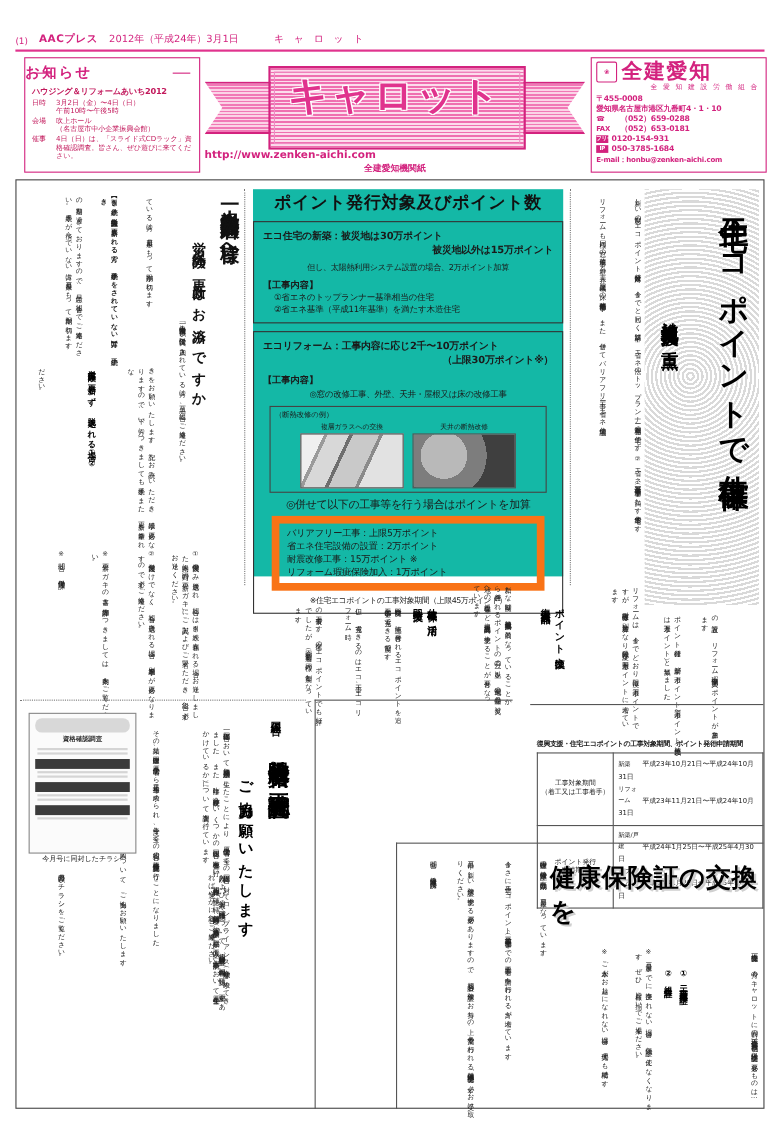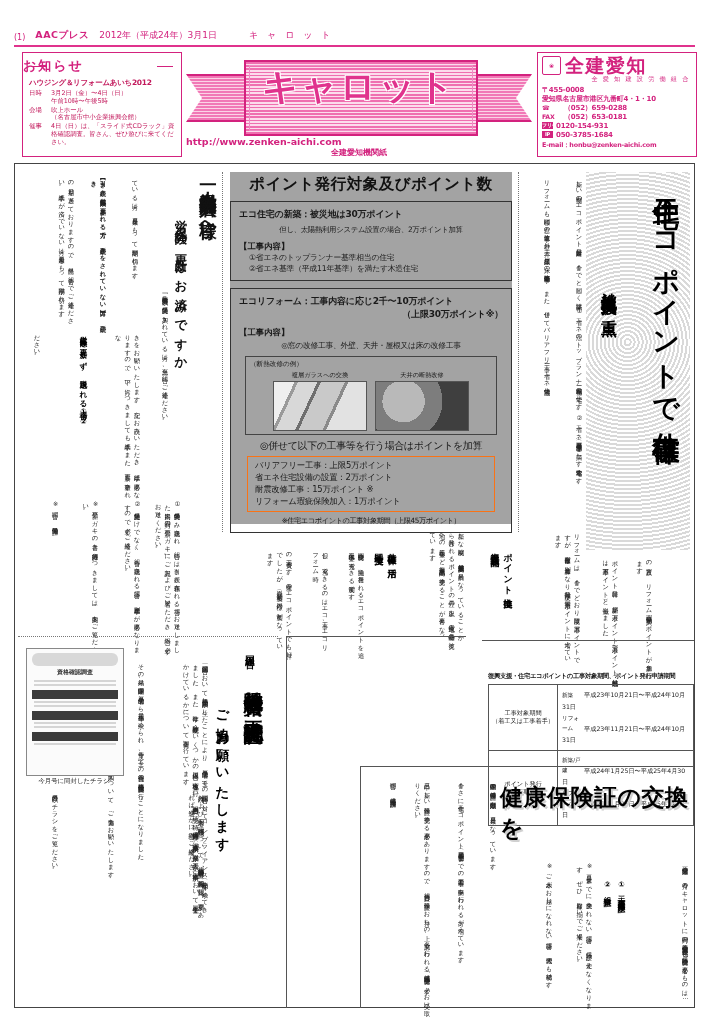--- a/index.html
+++ b/index.html
@@ -77,21 +77,21 @@
 
   .vhead{position:absolute;writing-mode:vertical-rl;font-weight:bold;color:#111;}
 
   
   .dotv{position:absolute;border-left:1px dotted #777;}
   .doth{position:absolute;border-top:1px dotted #777;}
   .solidv{position:absolute;border-left:1px solid #555;}
   .solidh{position:absolute;border-top:1px solid #555;}
 
   
-  .ptbox{position:absolute;left:230px;top:172px;width:282px;height:352px;background:#a3a3a3;}
+  .ptbox{position:absolute;left:230px;top:172px;width:282px;height:352px;background:#14b8a6;}
   .ptbox-title{text-align:center;font-size:15.5px;font-weight:bold;letter-spacing:.5px;color:#111;margin:2px 0 6px;}
   .ptpanel{border:1px solid #333;box-sizing:border-box;padding:6px 8px;margin-bottom:7px;}
   .pt-h{font-size:9px;font-weight:bold;letter-spacing:-.2px;}
   .pt-h.r{text-align:right;}
   .pt-note{font-size:7.4px;text-align:center;margin-top:4px;letter-spacing:-.3px;}
   .pt-sec{font-size:8.4px;font-weight:bold;margin-top:6px;}
   .pt-li{font-size:7.8px;margin-left:10px;letter-spacing:-.2px;}
   .pt-sub{font-size:7.8px;text-align:center;margin-top:2px;letter-spacing:-.3px;}
   .photo-wrap{border:1px solid #444;margin:5px 6px 4px;padding:3px 4px;}
   .photo-cap{font-size:6.6px;margin-bottom:2px;}
@@ -99,21 +99,21 @@
   .photo-cell{text-align:center;}
   .photo-lab{font-size:6.2px;margin-bottom:1px;}
   .ph{width:92px;height:48px;border:1px solid #555;
       background:
         linear-gradient(115deg,#efefef 0 18%,#9a9a9a 18% 21%,#d8d8d8 21% 38%,#6e6e6e 38% 41%,#c9c9c9 41% 62%,#8a8a8a 62% 65%,#e2e2e2 65% 100%),
         #cfcfcf;}
   .ph.b{background:
         radial-gradient(circle at 30% 40%,#b9b9b9 0 30%,#7d7d7d 30% 55%,#3f3f3f 55% 100%),
         linear-gradient(200deg,#dcdcdc,#5a5a5a);}
   .pt-plus{font-size:10px;text-align:center;margin:4px 0 3px;letter-spacing:-.4px;}
-  .pt-inner{border:1px solid #f97316;padding:3px 7px;margin:0 8px;}
+  .pt-inner{border:7px solid #f97316;padding:3px 7px;margin:0 8px;}
   .pt-inner div{font-size:8.4px;line-height:1.42;letter-spacing:-.2px;}
   .pt-foot{font-size:7.2px;text-align:center;margin-top:4px;letter-spacing:-.4px;}
 
   
   .bighead{position:absolute;left:586px;top:172px;width:104px;height:378px;
       background:
         repeating-radial-gradient(circle at 40% 45%,#ffffff 0 2px,#d9d9d9 2px 4px);
       border:0;}
   .bighead .t1{position:absolute;writing-mode:vertical-rl;right:6px;top:6px;
       font-size:27px;font-weight:bold;letter-spacing:2px;color:#000;
@@ -236,20 +236,21 @@
   <div class="vcol" style="left:108px;top:500px;height:150px;width:34px;">②労災保険だけでなく、組合も脱退される場合は、別途手続きが必要になりますので必ずご連絡ください。</div>
   <div class="vcol" style="left:66px;top:500px;height:150px;width:34px;">※更新ハガキの書き方等詳細につきましては、案内をご覧ください。</div>
   <div class="vcol" style="left:26px;top:500px;height:130px;width:34px;">※問合せ　労働保険課</div>
   <div class="vcol" style="left:26px;top:330px;height:90px;width:16px;">ださい。</div>
 
   <div class="ptbox">
     <div class="ptbox-title">ポイント発行対象及びポイント数</div>
 
     <div class="ptpanel">
       <div class="pt-h">エコ住宅の新築：被災地は30万ポイント</div>
+      <div class="pt-h r">被災地以外は15万ポイント</div>
       <div class="pt-note">但し、太陽熱利用システム設置の場合、2万ポイント加算</div>
       <div class="pt-sec">【工事内容】</div>
       <div class="pt-li">①省エネのトップランナー基準相当の住宅</div>
       <div class="pt-li">②省エネ基準（平成11年基準）を満たす木造住宅</div>
     </div>
 
     <div class="ptpanel">
       <div class="pt-h">エコリフォーム：工事内容に応じ2千〜10万ポイント</div>
       <div class="pt-h r">（上限30万ポイント※）</div>
       <div class="pt-sec">【工事内容】</div>

